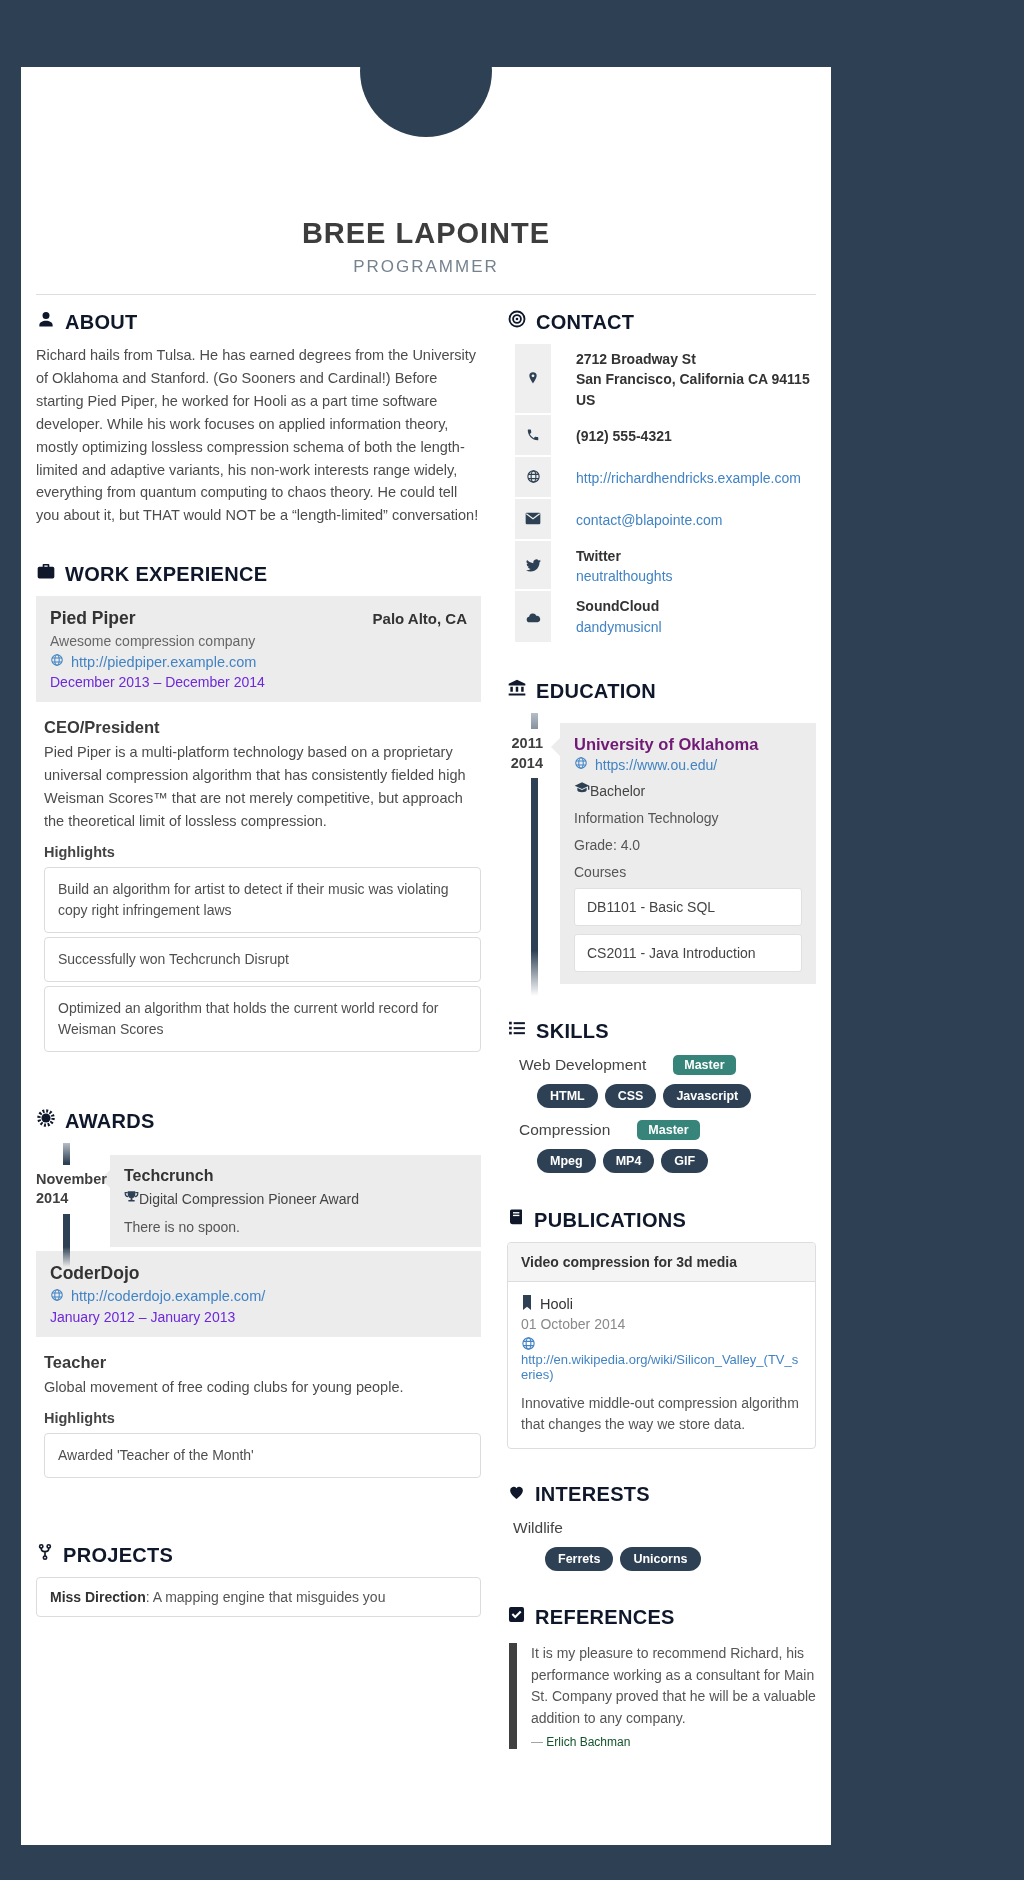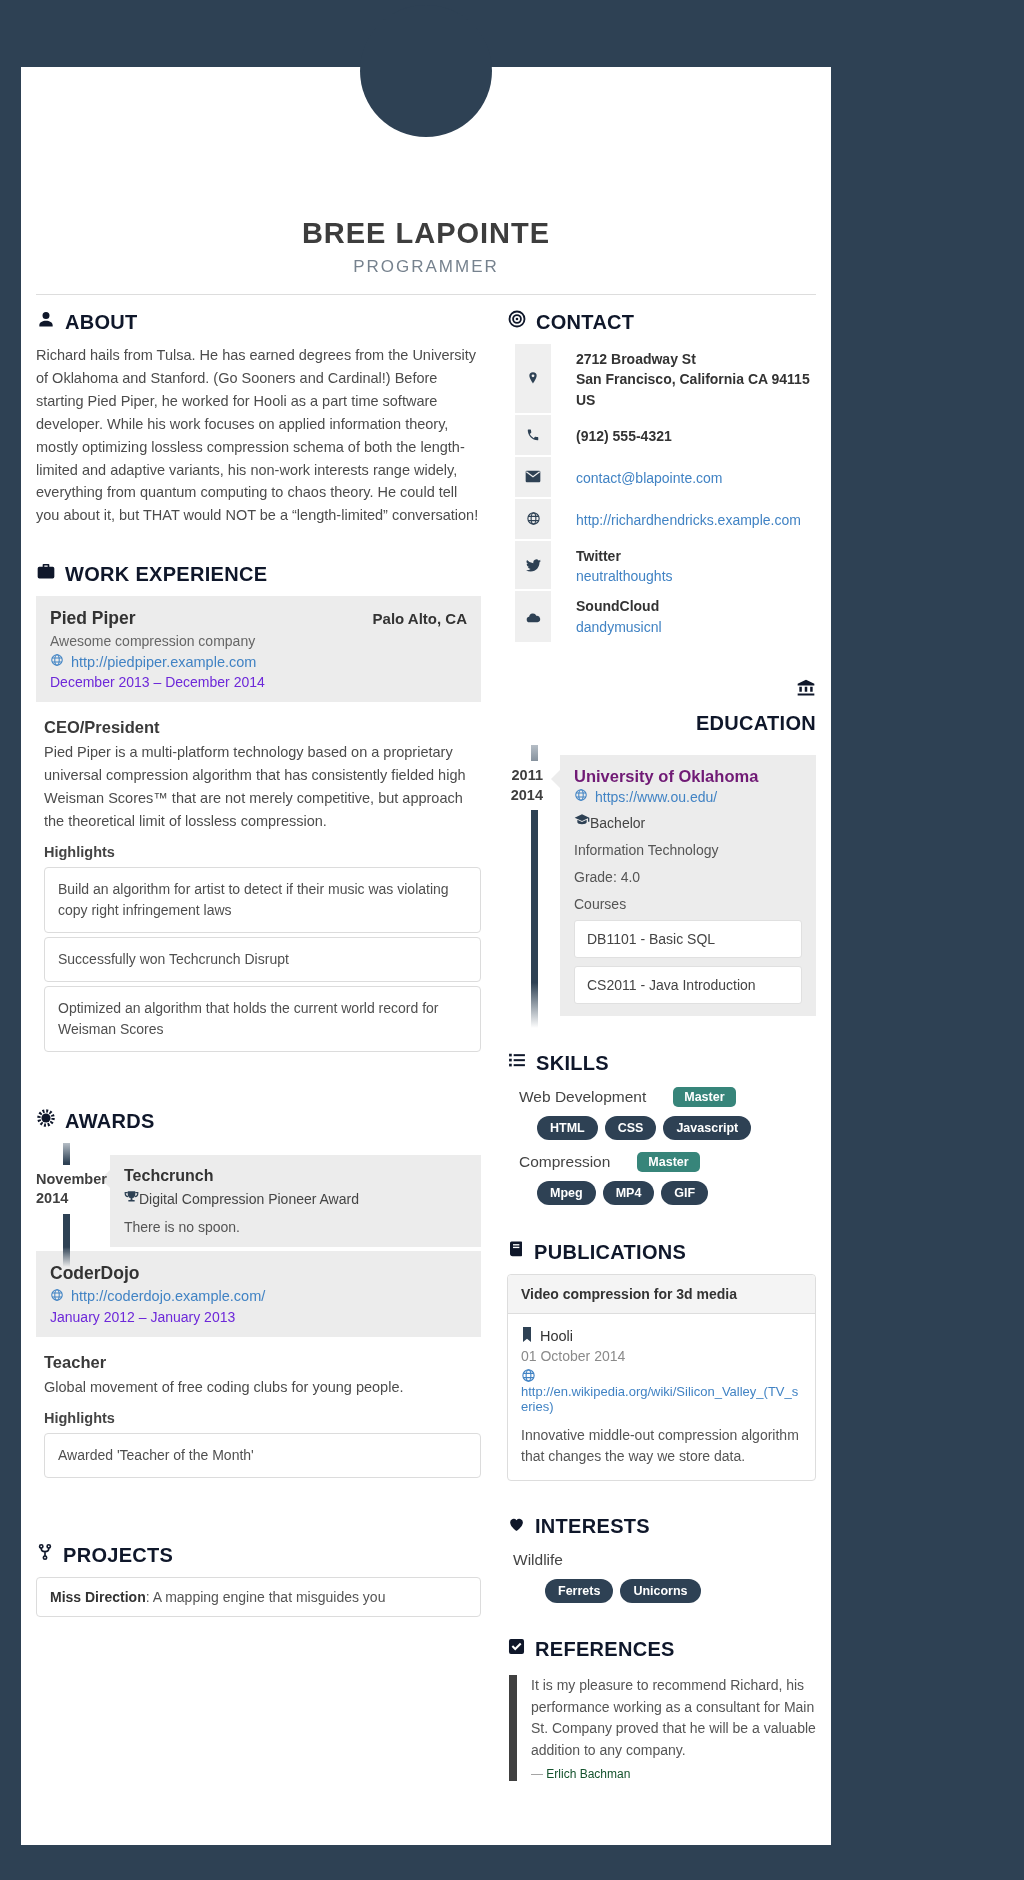--- a/index.html
+++ b/index.html
@@ -38,21 +38,21 @@
 
   .sec-head {
     display: flex; align-items: flex-end; gap: 9px;
     color: #0f172a; font-size: 20px; font-weight: 700;
     margin: 34px 0 10px 0; letter-spacing: 0.3px;
   }
   .sec-head svg { flex: none; }
   .mt-first { margin-top: 14px; }
   .mt-awards { margin-top: 56px; }
   .mt-projects { margin-top: 64px; }
-  .mt-edu { margin-top: 36px; flex-direction: column; }
+  .mt-edu { margin-top: 36px; }
 
   .body-text { font-size: 14.5px; line-height: 1.58; color: #4c4c4c; }
 
   .gray-box { background: #ececec; padding: 12px 14px; margin-top: 4px; }
   .title-row { display: flex; justify-content: space-between; align-items: baseline; }
   .org-name { font-size: 17.5px; font-weight: 600; color: #333333; }
   .org-loc { font-size: 15px; font-weight: 700; color: #333333; }
   .org-desc { font-size: 14px; color: #666666; margin-top: 4px; }
   .link-row { display: flex; align-items: center; gap: 7px; margin-top: 4px; font-size: 14.5px; }
   .blue-link { color: #4183c4; }
@@ -304,41 +304,41 @@
               <svg width="14" height="14" viewBox="0 0 24 24" fill="currentColor">
                 <path d="M6.62 10.79a15.05 15.05 0 0 0 6.59 6.59l2.2-2.2a1 1 0 0 1 1.02-.24c1.12.37 2.33.57 3.57.57a1 1 0 0 1 1 1V20a1 1 0 0 1-1 1C10.85 21 3 13.15 3 3.5a1 1 0 0 1 1-1h3.5a1 1 0 0 1 1 1c0 1.24.2 2.45.57 3.57a1 1 0 0 1-.25 1.02l-2.2 2.2z"></path>
               </svg>
             </div>
           <div class="c-val">
               <span class="c-strong">(912) 555-4321</span>
             </div>
         </div>
         <div class="contact-row">
           <div class="c-icon">
-              <svg width="16" height="13" viewBox="0 0 24 19" fill="currentColor">
-                <rect x="1" y="1" width="22" height="17" rx="1.8"></rect>
-                <path d="M2 2.5 12 10l10-7.5" fill="none" stroke="#efefef" stroke-width="1.8"></path>
-              </svg>
-            </div>
-          <div class="c-val">
-              <a href="#" class="blue-link">contact@blapointe.com</a>
-            </div>
-        </div>
-        <div class="contact-row">
-          <div class="c-icon">
               <svg width="15" height="15" viewBox="0 0 24 24">
                 <g fill="none" stroke="currentColor" stroke-width="1.8">
                   <circle cx="12" cy="12" r="9"></circle>
                   <ellipse cx="12" cy="12" rx="3.8" ry="9"></ellipse>
                   <path d="M3.4 8.6h17.2M3.4 15.4h17.2"></path>
                 </g>
               </svg>
             </div>
           <div class="c-val">
               <a href="#" class="blue-link">http://richardhendricks.example.com</a>
+            </div>
+        </div>
+        <div class="contact-row">
+          <div class="c-icon">
+              <svg width="16" height="13" viewBox="0 0 24 19" fill="currentColor">
+                <rect x="1" y="1" width="22" height="17" rx="1.8"></rect>
+                <path d="M2 2.5 12 10l10-7.5" fill="none" stroke="#efefef" stroke-width="1.8"></path>
+              </svg>
+            </div>
+          <div class="c-val">
+              <a href="#" class="blue-link">contact@blapointe.com</a>
             </div>
         </div>
         <div class="contact-row">
           <div class="c-icon">
               <svg width="15" height="13" viewBox="0 0 24 20" fill="currentColor">
                 <path d="M23.95 2.57a10 10 0 0 1-2.82.77A4.96 4.96 0 0 0 23.29.62c-.95.56-2 .96-3.12 1.18A4.92 4.92 0 0 0 11.78 6.28 13.97 13.97 0 0 1 1.64 1.16a4.92 4.92 0 0 0 1.52 6.57A4.9 4.9 0 0 1 .93 7.12v.06a4.92 4.92 0 0 0 3.95 4.82 4.97 4.97 0 0 1-2.21.09 4.93 4.93 0 0 0 4.6 3.42A9.87 9.87 0 0 1 0 17.54a13.94 13.94 0 0 0 7.55 2.21c9.05 0 14-7.5 14-13.99 0-.21 0-.42-.02-.63a10 10 0 0 0 2.42-2.56z"></path>
               </svg>
             </div>
           <div class="c-val">
             <span class="c-strong">Twitter</span>

